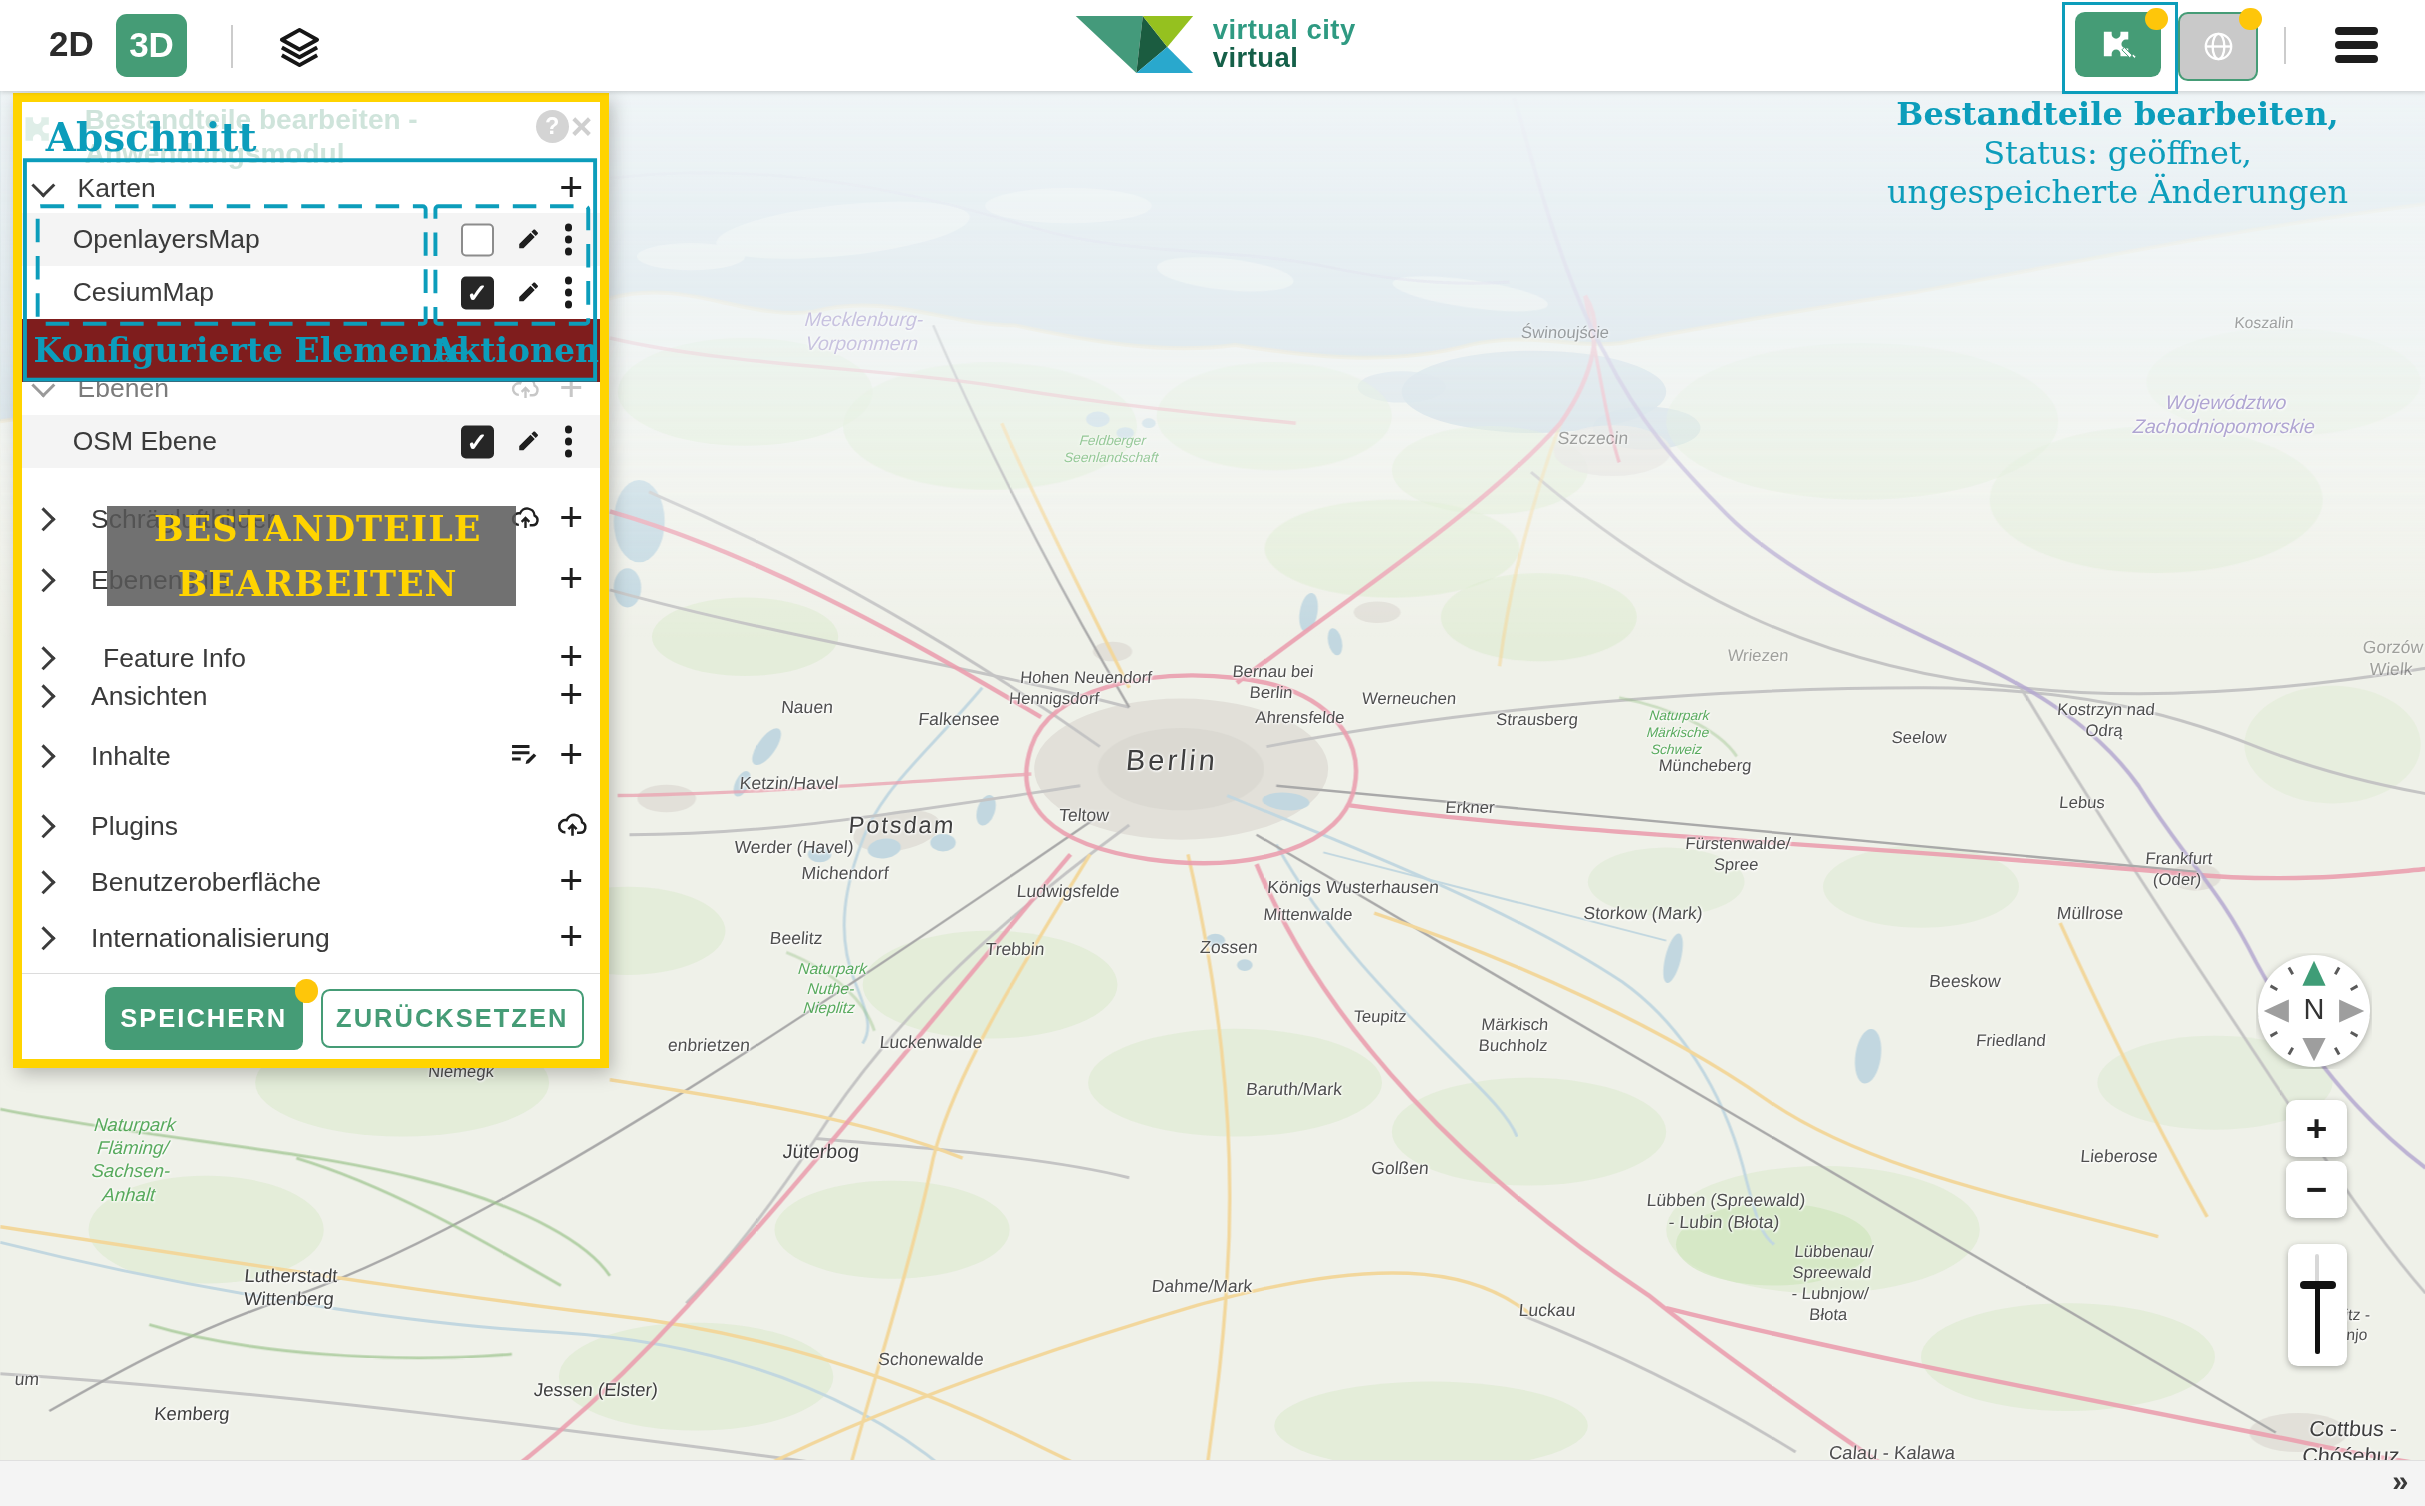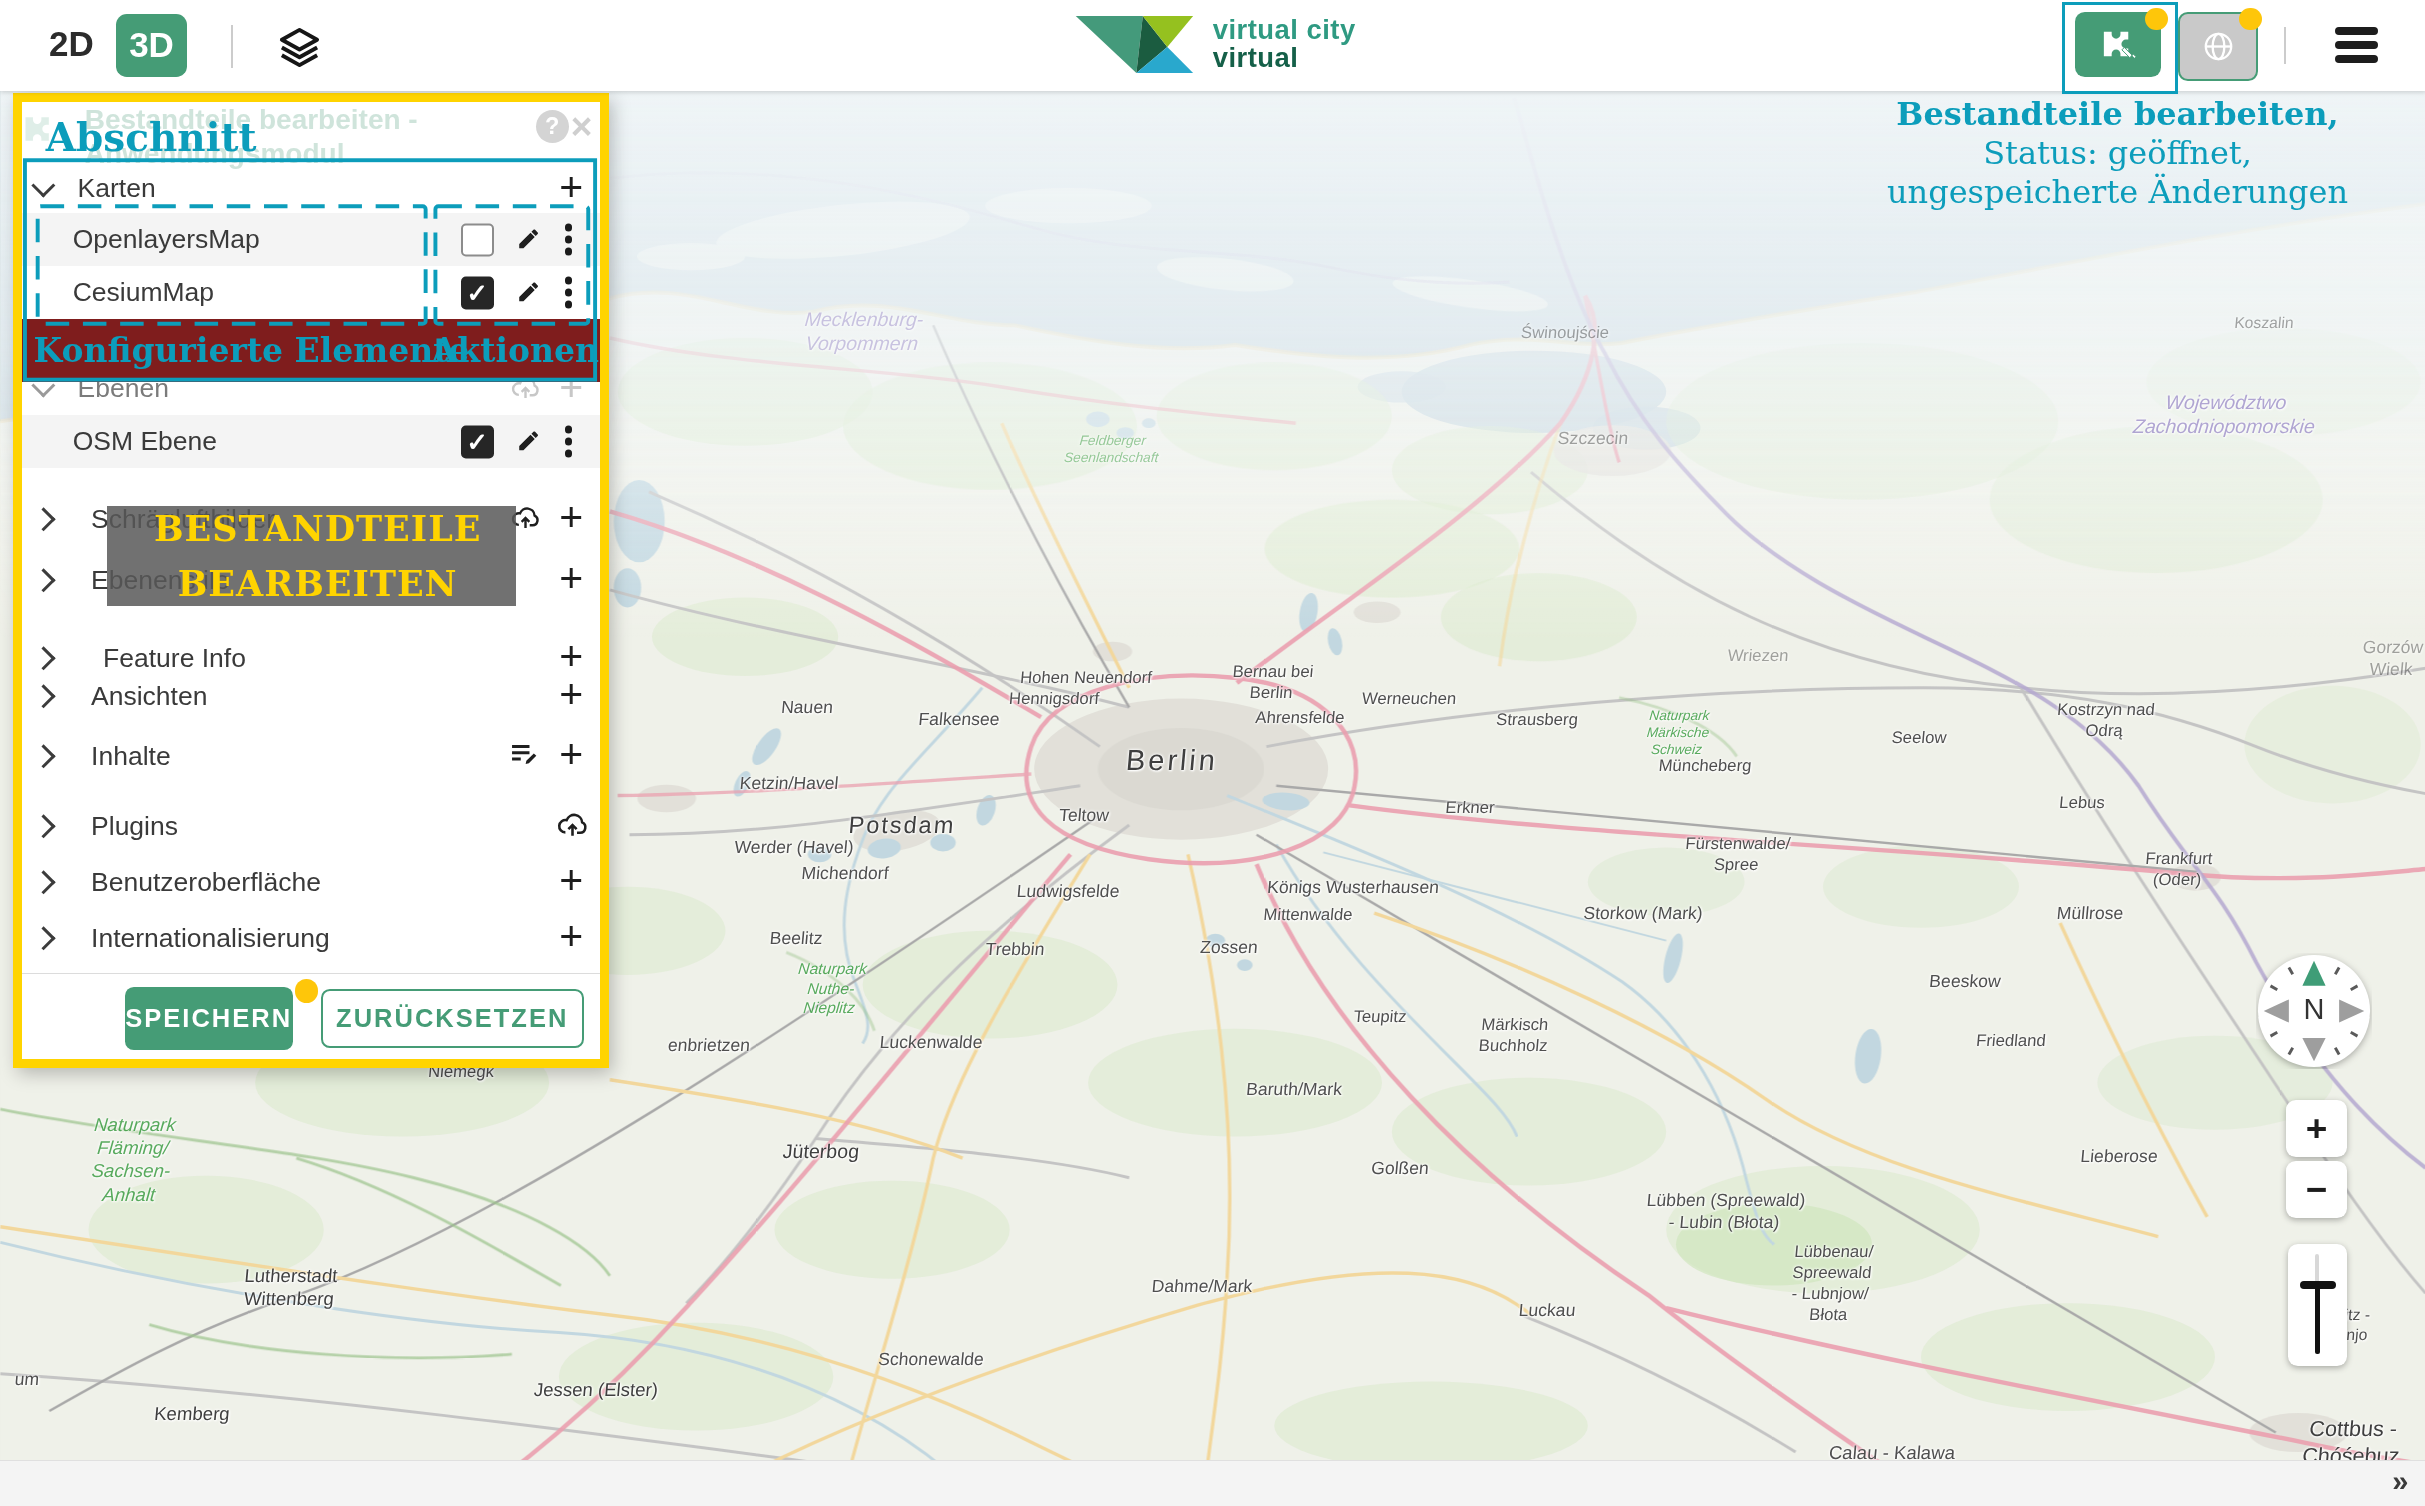--- a/index.html
+++ b/index.html
@@ -94,23 +94,23 @@
   #lbl-konfig,#lbl-akt{position:absolute;top:11.8px;font-family:"DejaVu Serif",serif;font-weight:600;
         font-size:33px;color:#0c9dbb;}
   #lbl-konfig{left:11.8px;}
   #lbl-akt{left:410px;}
   #cyan-svg{position:absolute;left:0;top:0;width:578px;height:957px;z-index:4;pointer-events:none;}
   #darkoverlay{position:absolute;left:85px;top:404px;width:396px;height:100px;background:rgba(88,88,88,.85);
         z-index:5;display:flex;align-items:center;justify-content:center;text-align:center;
         font-family:"DejaVu Serif",serif;font-weight:bold;font-size:35px;line-height:55px;
         letter-spacing:1px;color:#ffd400;white-space:pre-line;padding-left:13px;}
   #footer-div{position:absolute;left:0;top:871px;width:578px;height:1px;background:#dcdcdc;}
-  #savebtn{position:absolute;left:83px;top:885px;width:168px;height:63px;border-radius:8.8px;background:#459c76;
+  #savebtn{position:absolute;left:83px;top:885px;width:198px;height:63px;border-radius:8.8px;background:#459c76;
         color:#fff;font-size:25.5px;font-weight:600;letter-spacing:2px;
-        display:flex;align-items:center;justify-content:center;margin-left:20px;}
+        display:flex;align-items:center;justify-content:center;}
   #resetbtn{position:absolute;left:299px;top:887px;width:263px;height:59px;border-radius:8.8px;background:#fff;
         border:2px solid #459c76;box-sizing:border-box;color:#459c76;font-size:25.5px;font-weight:600;
         letter-spacing:2px;display:flex;align-items:center;justify-content:center;}
   #savedot{position:absolute;left:273px;top:877px;width:23.5px;height:23.5px;border-radius:50%;background:#fec60a;z-index:6;}
   #hdrpuzzle{position:absolute;left:-3.9px;top:5.9px;opacity:.8;}
 </style>
 </head>
 <body>
 
 <div id="map">

